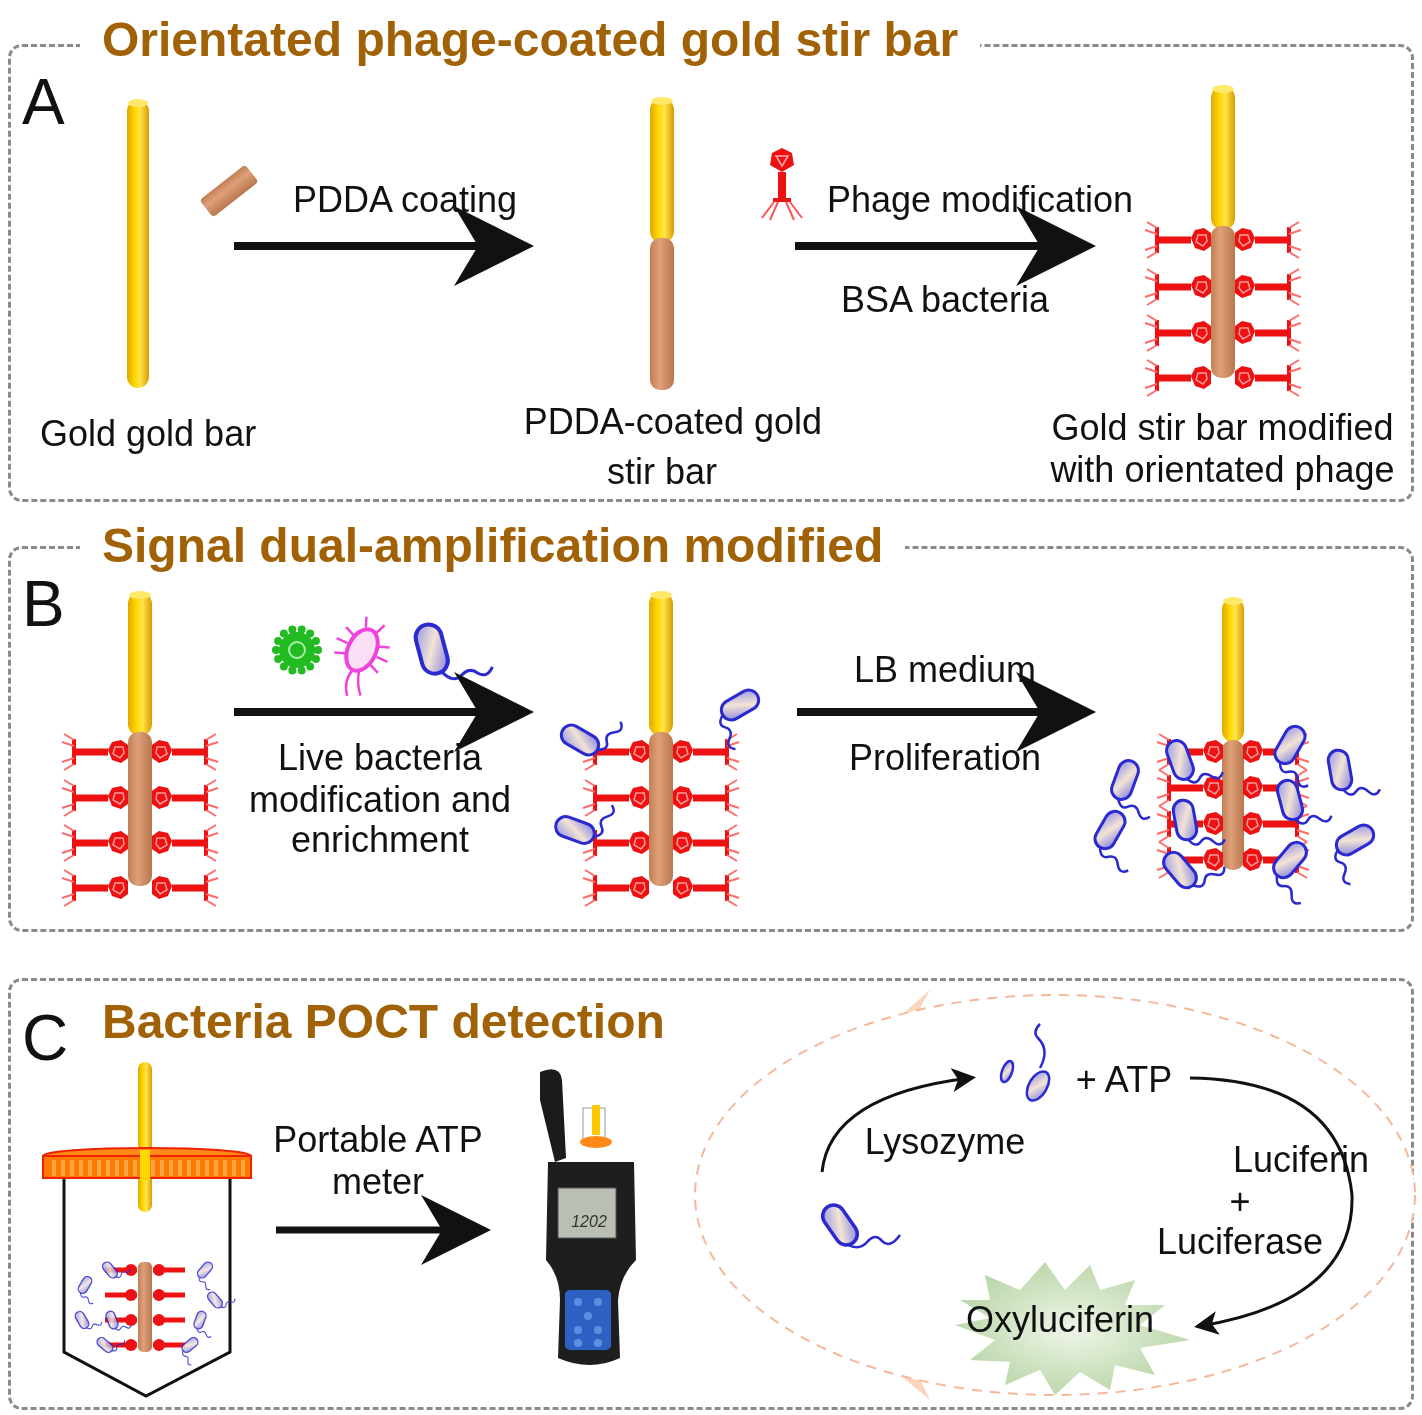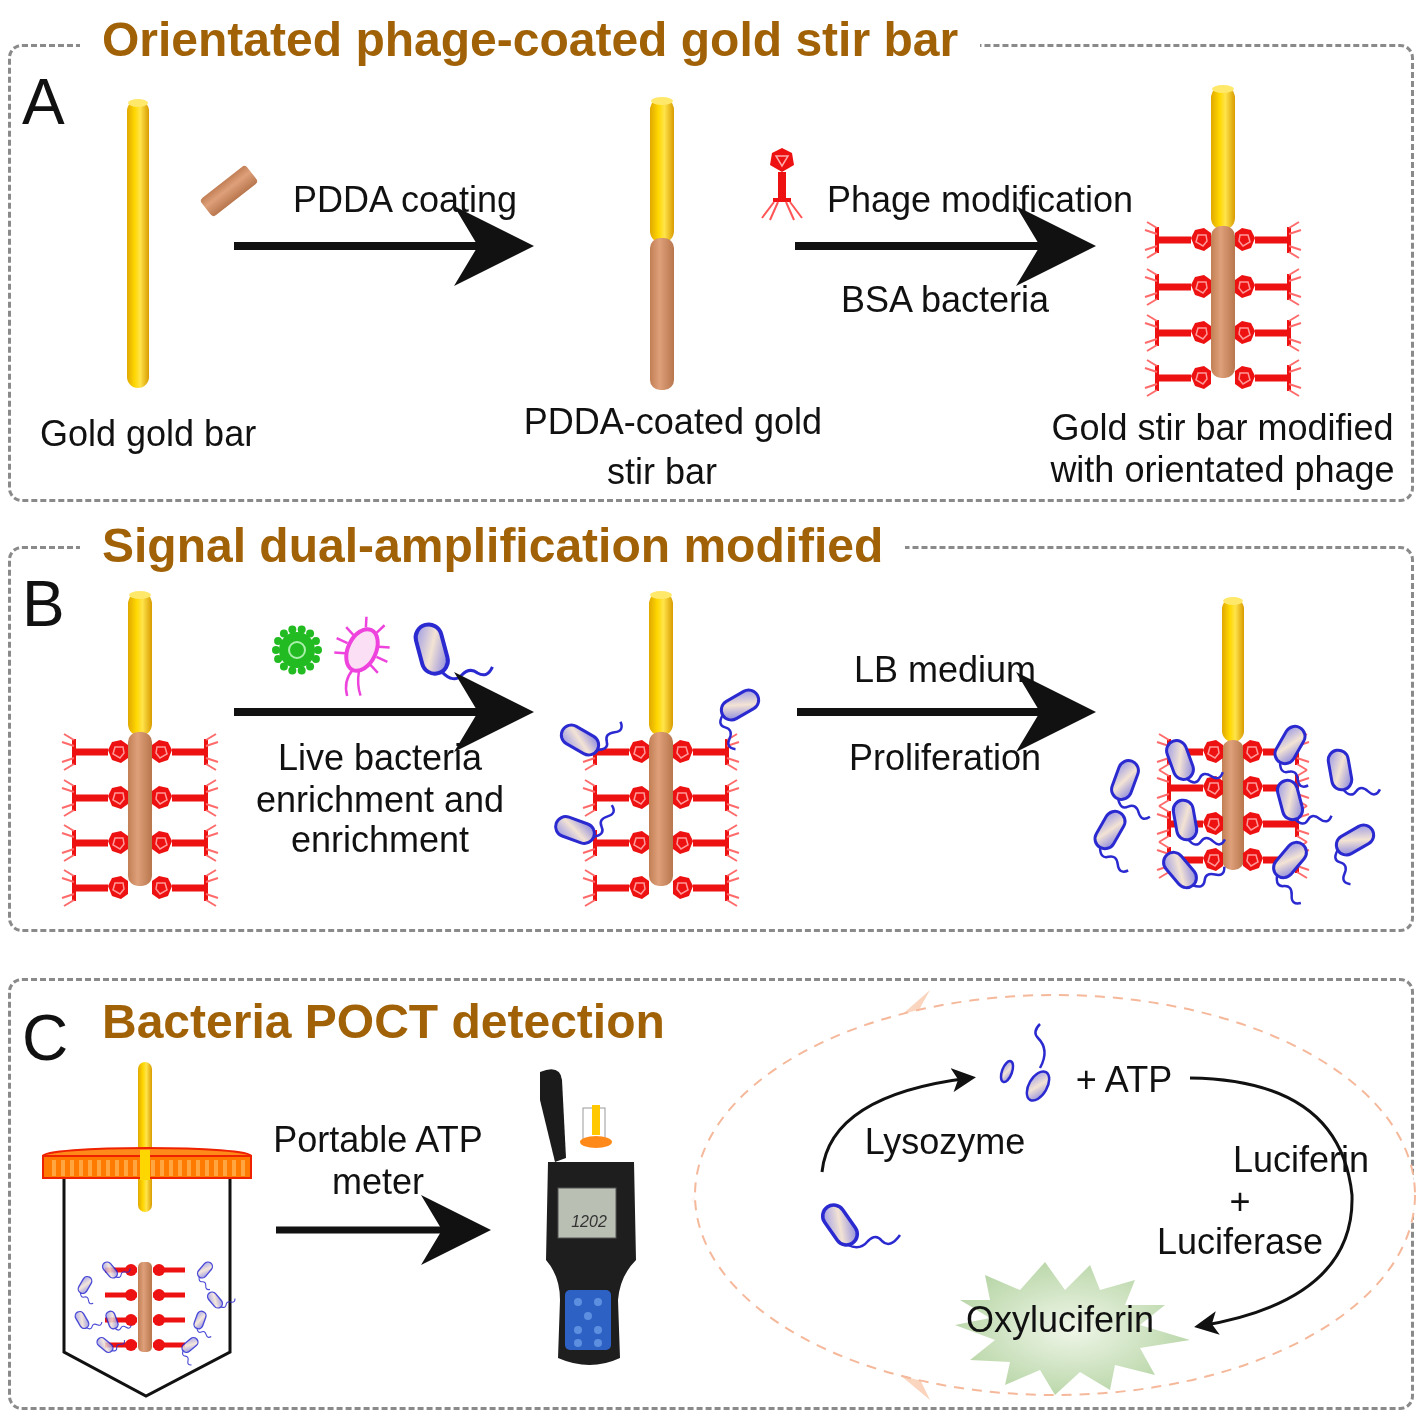--- a/index.html
+++ b/index.html
@@ -210,21 +210,21 @@
       <use href="#bug" transform="translate(1340,770) scale(1,1) rotate(-10)"></use>
       <use href="#bug" transform="translate(1185,820) scale(1,1) rotate(-10)"></use>
       <use href="#bug" transform="translate(1290,800) scale(1,1) rotate(-15)"></use>
       <use href="#bug" transform="translate(1180,870) scale(1,1) rotate(-40)"></use>
       <use href="#bug" transform="translate(1290,860) scale(1,1) rotate(40)"></use>
       <use href="#bug" transform="translate(1355,840) scale(1,1) rotate(60)"></use>
     </g>
 </svg>
 
 <div class="txt" style="left:240px;top:740px;width:280px;">Live bacteria</div>
-<div class="txt" style="left:240px;top:782px;width:280px;">enrichment and</div>
+<div class="txt" style="left:240px;top:782px;width:280px;">modification and</div>
 <div class="txt" style="left:240px;top:822px;width:280px;">enrichment</div>
 <div class="txt" style="left:820px;top:652px;width:250px;">LB medium</div>
 <div class="txt" style="left:820px;top:740px;width:250px;">Proliferation</div>
 
 <div class="panel" style="left:8px;top:978px;width:1406px;height:432px;"></div>
 <div class="ptitle" style="left:80px;top:956px;margin-top:44px;">Bacteria POCT detection</div>
 <div class="plabel" style="left:22px;top:1006px;">C</div>
 
 <svg class="layer" width="1422" height="1415">
 

